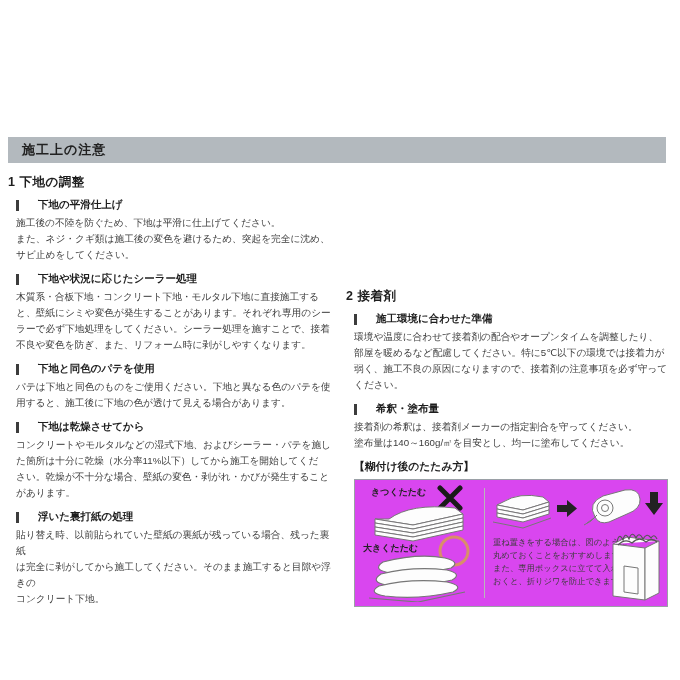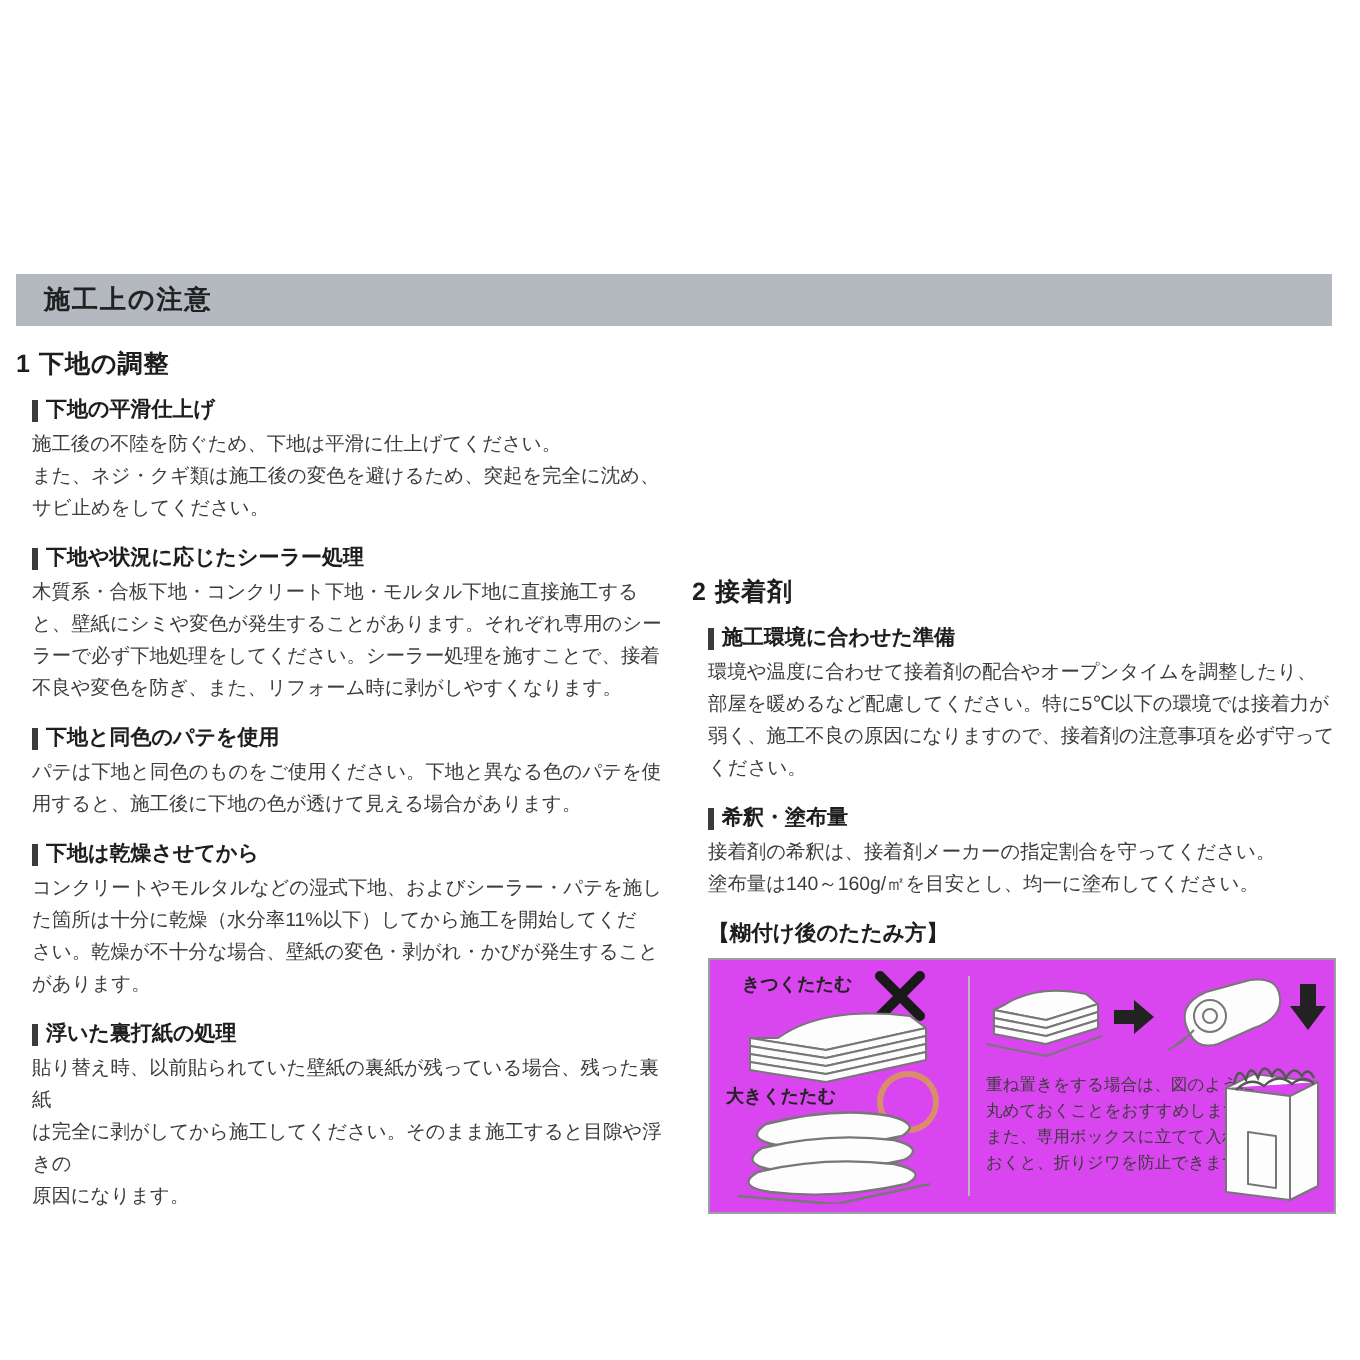--- a/index.html
+++ b/index.html
@@ -30,21 +30,21 @@
 
   .section-title {
     font-size:12.5px; font-weight:bold; color:#1e1e1e; margin-bottom:7px;
     letter-spacing:0.5px;
   }
   .section-title .num { margin-right:4px; }
 
   .sub { margin-bottom:9px; padding-left:8px; }
   .sub-head {
     font-size:10.5px; font-weight:bold; color:#1e1e1e;
-    display:flex; align-items:center; gap:4px; margin-bottom:3px;
+    display:flex; align-items:center; gap:19px; margin-bottom:3px;
   }
   .bar { width:3px; height:11px; background:#3c3c3c; display:inline-block; flex:0 0 auto; }
   .body-text {
     font-size:9.7px; line-height:16px; color:#3c3c3c;
     white-space:pre-line;
   }
 
   .bracket-head {
     font-size:10.8px; font-weight:bold; color:#1e1e1e;
     margin:2px 0 5px 0;
@@ -139,21 +139,21 @@
 があります。</div>
       </div>
 
       <div class="sub">
         <div class="sub-head">
           <span class="bar"></span>
           <span>浮いた裏打紙の処理</span>
         </div>
         <div class="body-text">貼り替え時、以前貼られていた壁紙の裏紙が残っている場合、残った裏紙
 は完全に剥がしてから施工してください。そのまま施工すると目隙や浮きの
-原因になります。</div>
+コンクリート下地。</div>
       </div>
     </div>
 
     <div class="col right">
       <div class="section-title">
         <span class="num">2</span><span>接着剤</span>
       </div>
 
       <div class="sub">
         <div class="sub-head">

